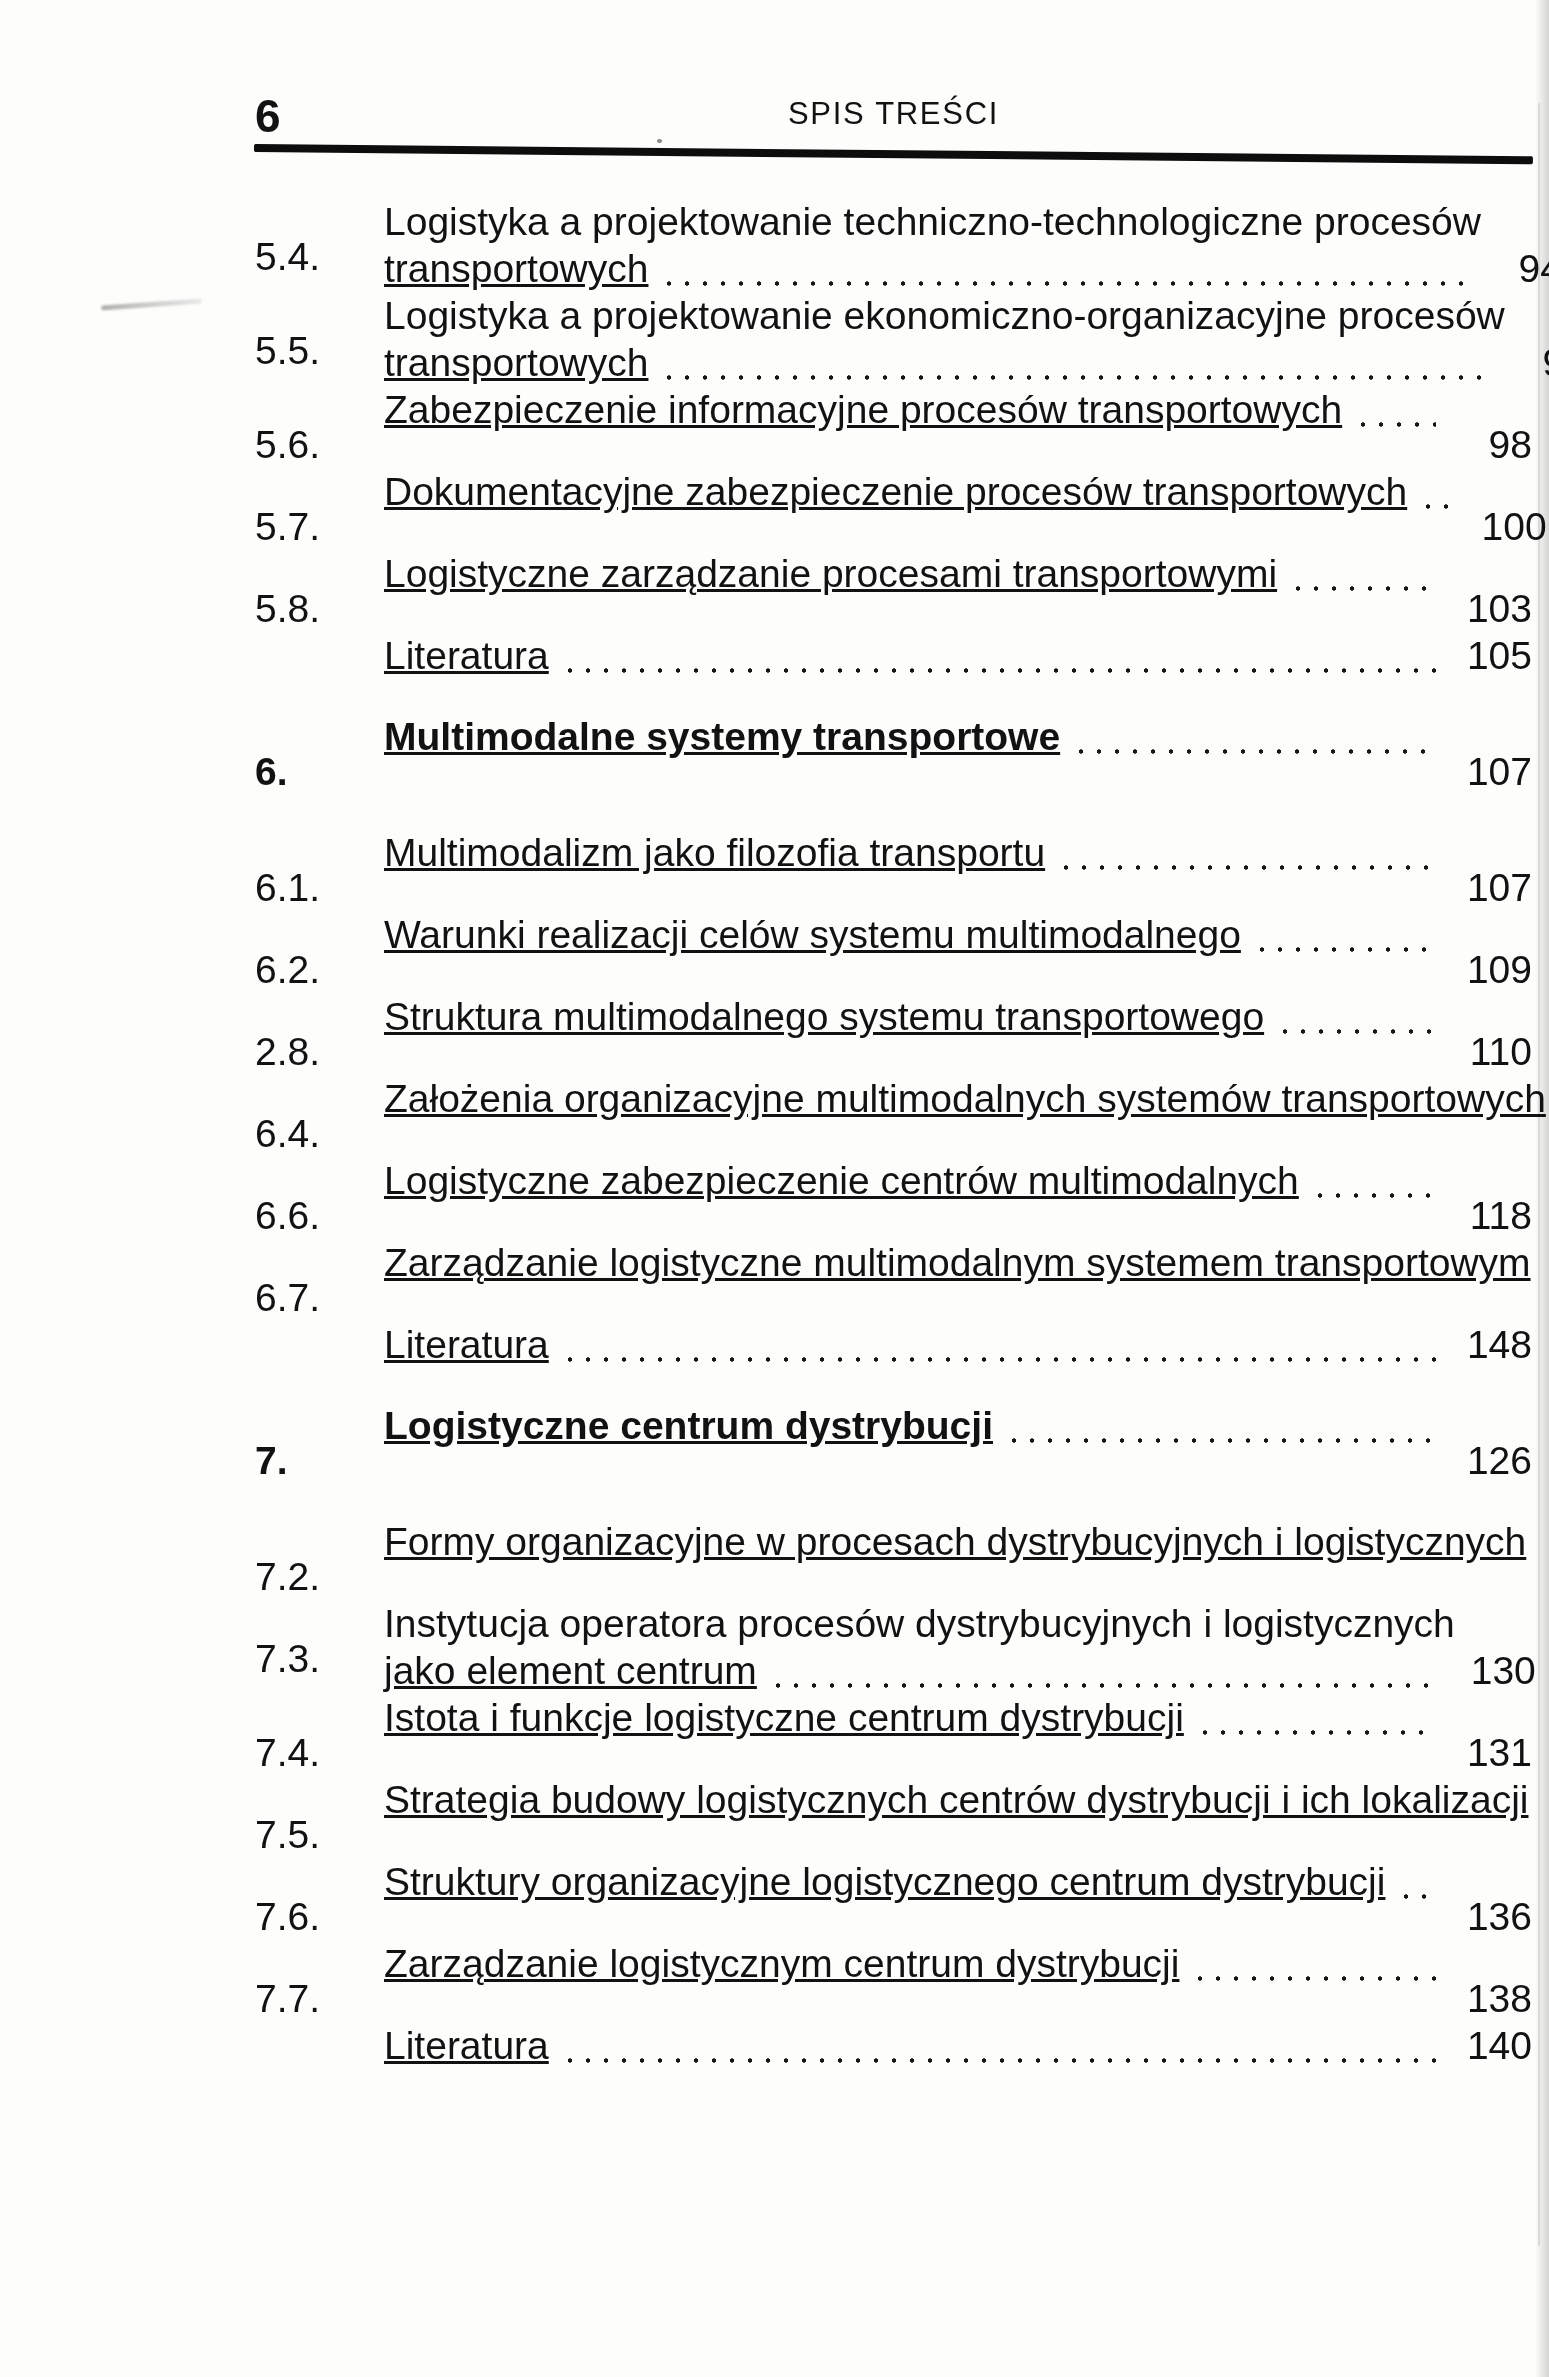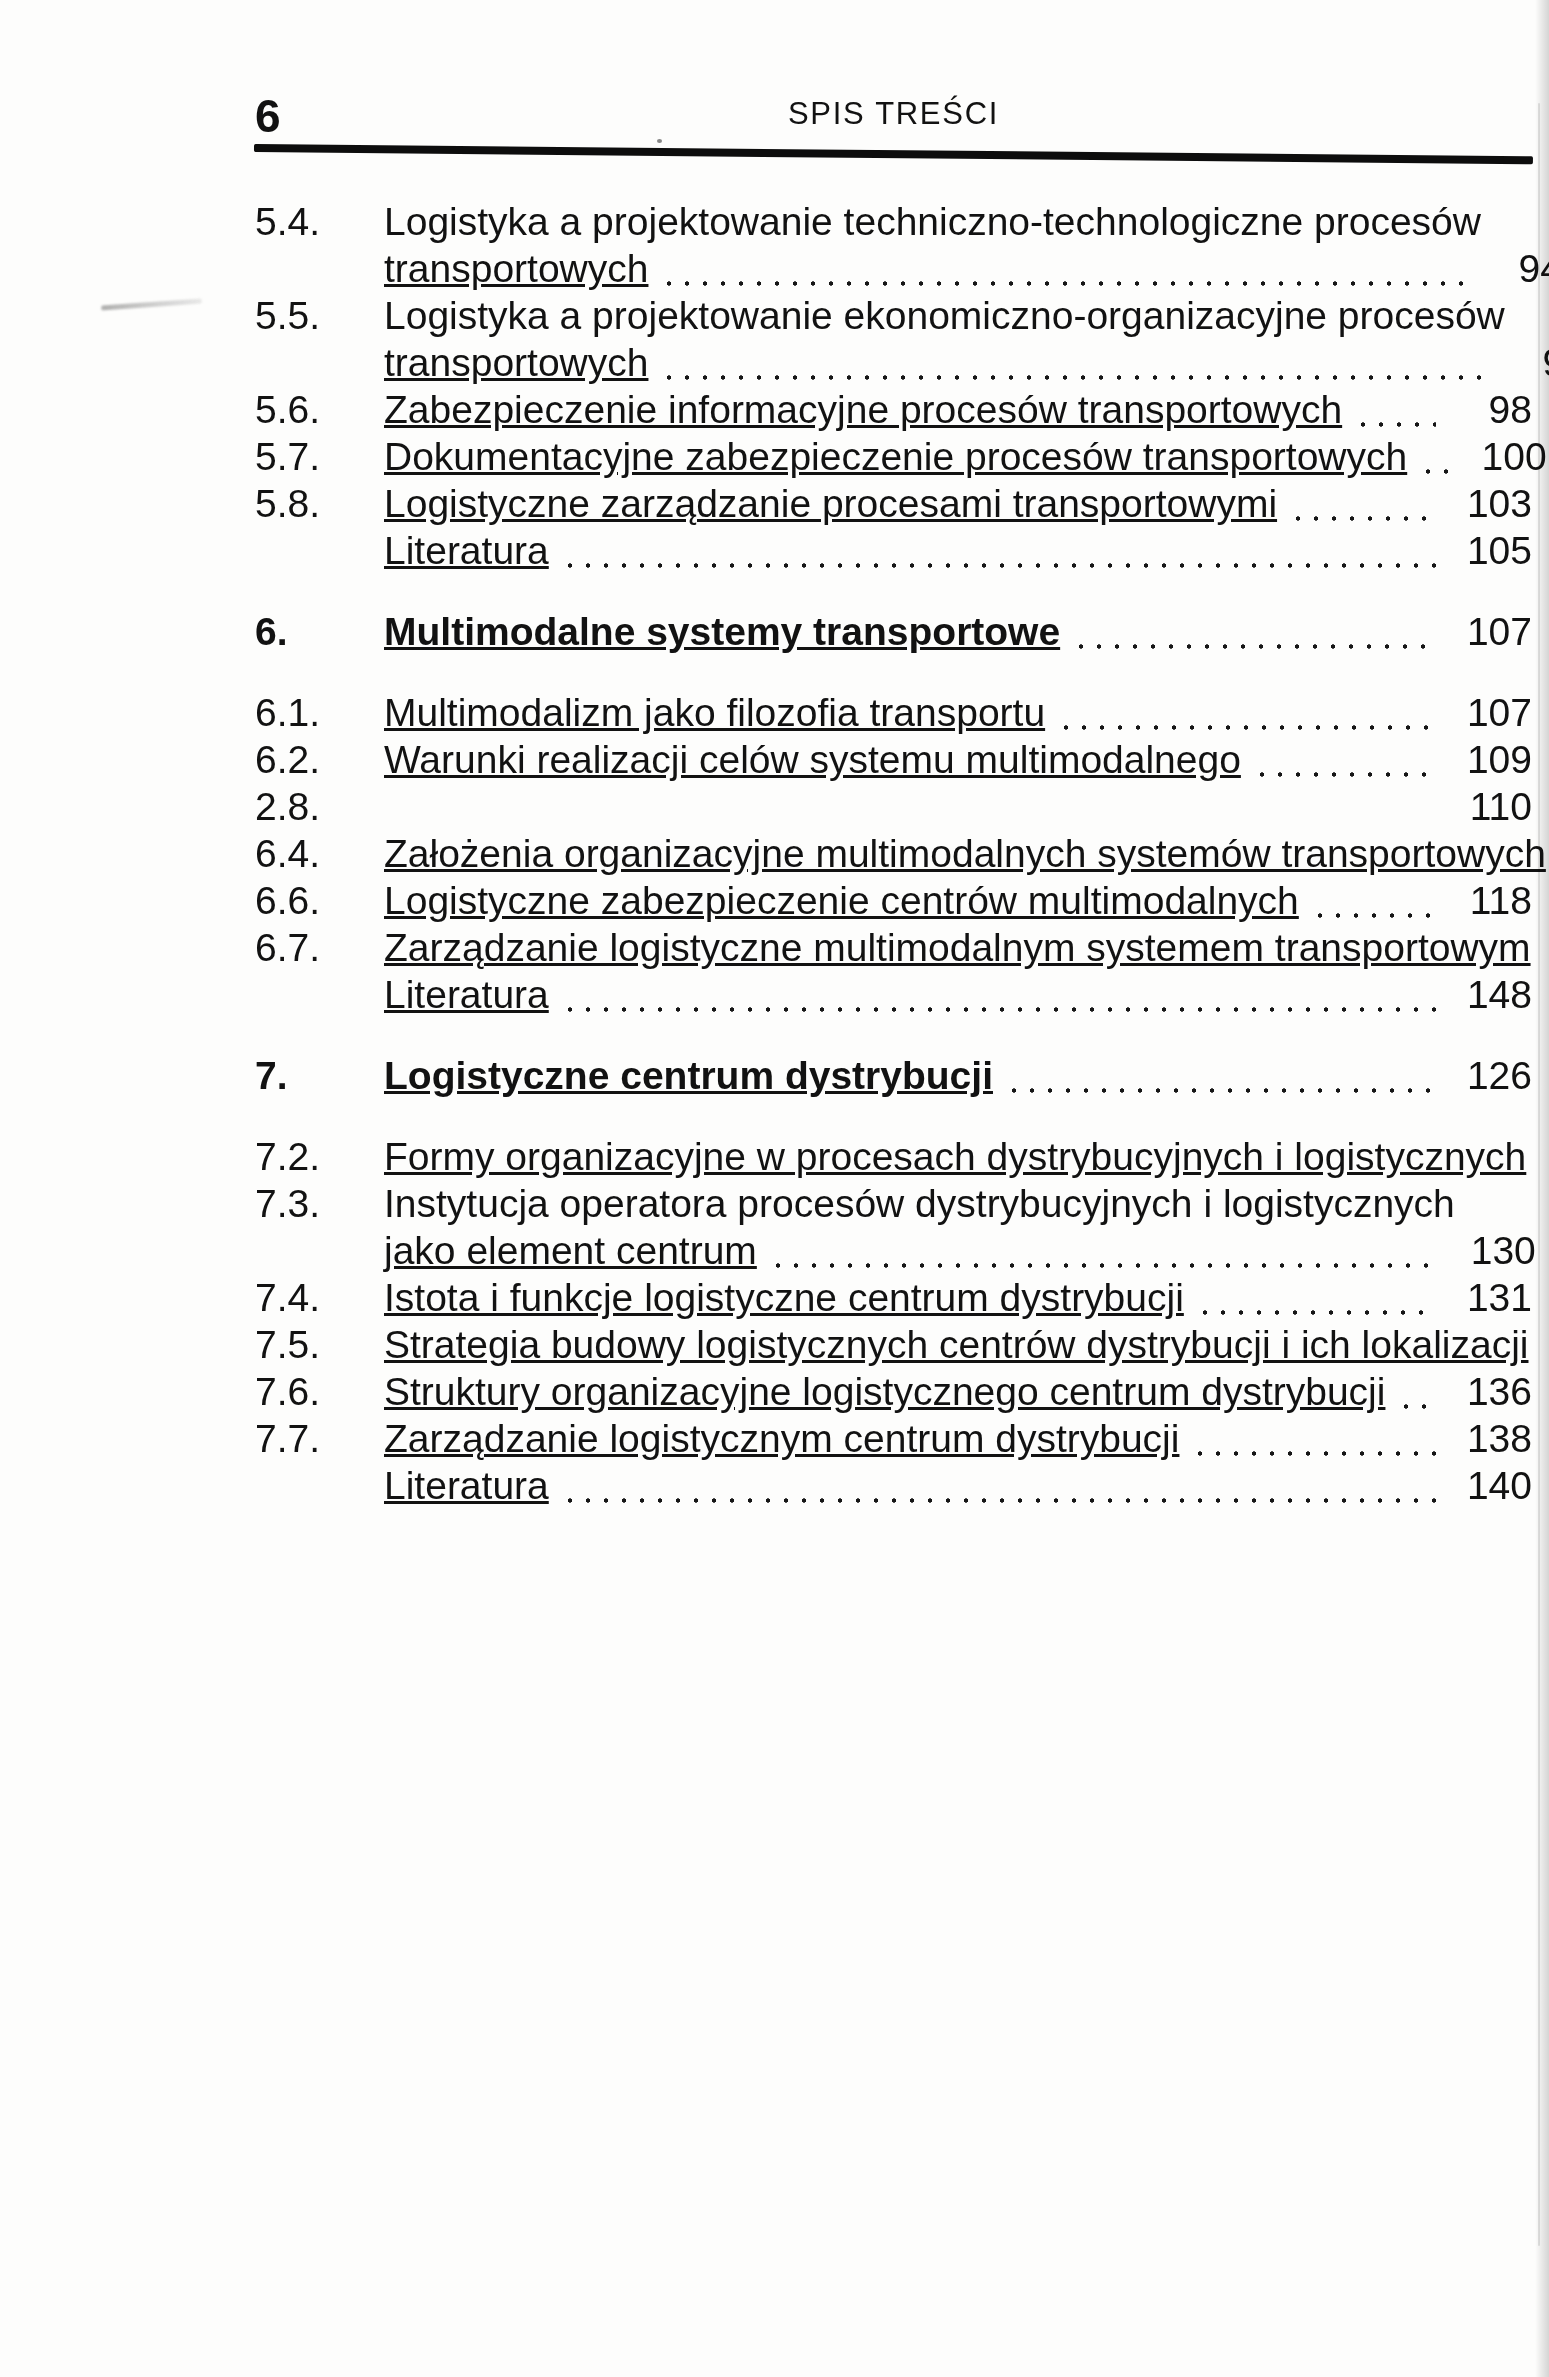--- a/index.html
+++ b/index.html
@@ -33,21 +33,21 @@
   }
 
   
   .toc {
     position: absolute; top: 198px; left: 255px; width: 1277px;
     font-size: 39px; line-height: 47px;
   }
   .row { display: grid; grid-template-columns: 129px 1fr 81px; }
   .row.head { margin-top: 34px; margin-bottom: 34px; }
   .row.head .num, .row.head .t { font-weight: bold; }
-  .num { white-space: nowrap; }
+  .num { white-space: nowrap; margin-top: 35px; }
   .line.last { display: flex; align-items: stretch; text-decoration: underline; }
   .t { white-space: nowrap; }
   .leader {
     flex: 1 1 auto; min-width: 31px;
     margin-left: 12px; margin-right: 15.4px;
     background-image: radial-gradient(circle, #161616 1.9px, rgba(0,0,0,0) 2.5px);
     background-size: 18px 47px;
     background-position: 0 14.6px;
     background-repeat: repeat-x;
   }
@@ -169,20 +169,21 @@
             <span class="t">Warunki realizacji celów systemu multimodalnego</span>
             <span class="leader"></span>
           </div>
         </span>
     <span class="pg">109</span>
   </div>
       <div class="row">
     <span class="num">2.8.</span>
     <span class="body">
           <div class="line last">
+            <span class="t">Struktura multimodalnego systemu transportowego</span>
             <span class="leader"></span>
           </div>
         </span>
     <span class="pg">110</span>
   </div>
       <div class="row">
     <span class="num">6.4.</span>
     <span class="body">
           <div class="line last">
             <span class="t">Założenia organizacyjne multimodalnych systemów transportowych</span>

